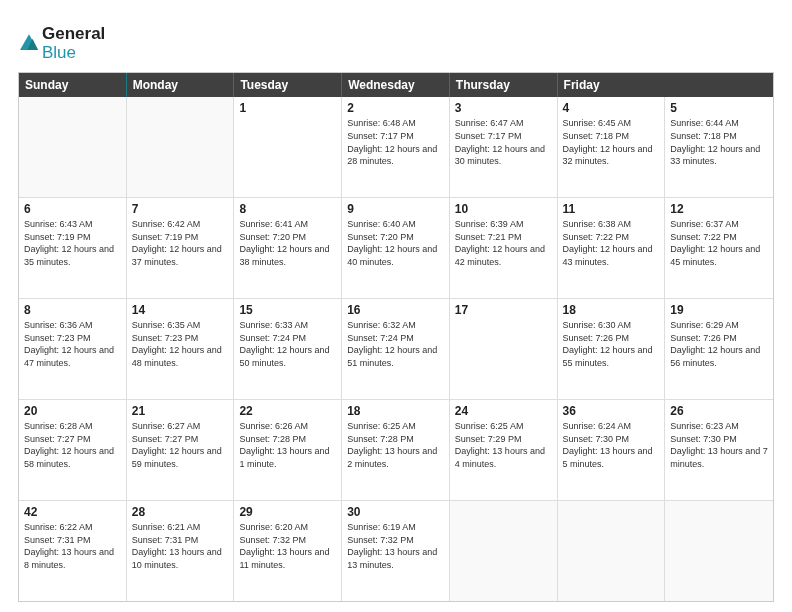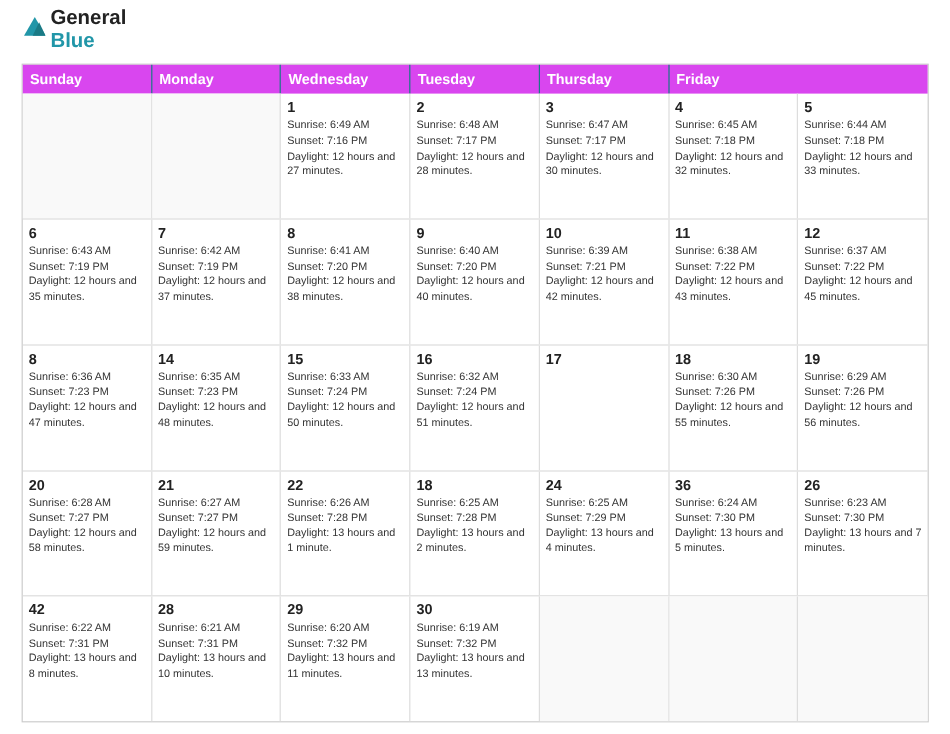--- a/index.html
+++ b/index.html
@@ -6,21 +6,21 @@
     body {
       width: 792px;
       height: 612px;
       font-family: Arial, sans-serif;
       background: #fff;
       overflow: hidden;
     }
     .page {
       width: 792px;
       height: 612px;
-      padding: 6px 18px 10px 18px;
+      padding: 25px 18px 10px 18px;
       display: flex;
       flex-direction: column;
       justify-content: center;
     }
     .header {
       display: flex;
       justify-content: space-between;
       align-items: flex-start;
       margin-bottom: 10px;
     }
@@ -47,21 +47,21 @@
     }
     .calendar {
       flex: 1;
       display: flex;
       flex-direction: column;
       border: 1px solid #ccc;
     }
     .cal-header {
       display: grid;
       grid-template-columns: repeat(7, 1fr);
-      background: #d946ef;
+      background: #404040;
     }
     .cal-header-cell {
       color: #fff;
       font-size: 12px;
       font-weight: bold;
       padding: 5px 6px;
       text-align: left;
       border-right: 1px solid #1a7a85;
     }
     .cal-header-cell:last-child { border-right: none; }
@@ -108,45 +108,44 @@
   <div class="header">
     <div class="logo">
       <div>
         <svg class="logo-icon" viewBox="0 0 40 35" xmlns="http://www.w3.org/2000/svg">
           <polygon points="20,0 40,35 0,35" fill="#2196a8"></polygon>
           <polygon points="28,10 40,35 16,35" fill="#1a7a85"></polygon>
         </svg>
       </div>
       <div style="margin-left:4px;">
         <div style="font-size:17px;font-weight:bold;color:#222;line-height:1.1;">General</div>
-        <div style="font-size:17px;font-weight:bold;color:#2196a8;line-height:1.1;">Blue</div>
+        <div style="font-size:17px;font-weight:normal;color:#2196a8;line-height:1.1;">Blue</div>
       </div>
     </div>
     <div class="title-block">
       <div class="month-title"></div>
       <div class="location"></div>
     </div>
   </div>
 
   <div class="calendar">
     <div class="cal-header">
     <div class="cal-header-cell">Sunday</div>
         <div class="cal-header-cell">Monday</div>
+        <div class="cal-header-cell">Tuesday</div>
         <div class="cal-header-cell">Wednesday</div>
-        <div class="cal-header-cell">Tuesday</div>
         <div class="cal-header-cell">Thursday</div>
         <div class="cal-header-cell">Friday</div>
       </div>
     <div class="cal-body">
     <div class="cal-row">
           <div class="cal-cell empty"></div>
           <div class="cal-cell empty"></div>
           <div class="cal-cell">
             <span class="day-num">1</span>
-            <div class="cell-info">Sunrise: 6:49 AM<br>Sunset: 7:16 PM<br>Daylight: 12 hours and 27 minutes.</div>
           </div>
           <div class="cal-cell">
             <span class="day-num">2</span>
             <div class="cell-info">Sunrise: 6:48 AM<br>Sunset: 7:17 PM<br>Daylight: 12 hours and 28 minutes.</div>
           </div>
           <div class="cal-cell">
             <span class="day-num">3</span>
             <div class="cell-info">Sunrise: 6:47 AM<br>Sunset: 7:17 PM<br>Daylight: 12 hours and 30 minutes.</div>
           </div>
           <div class="cal-cell">

